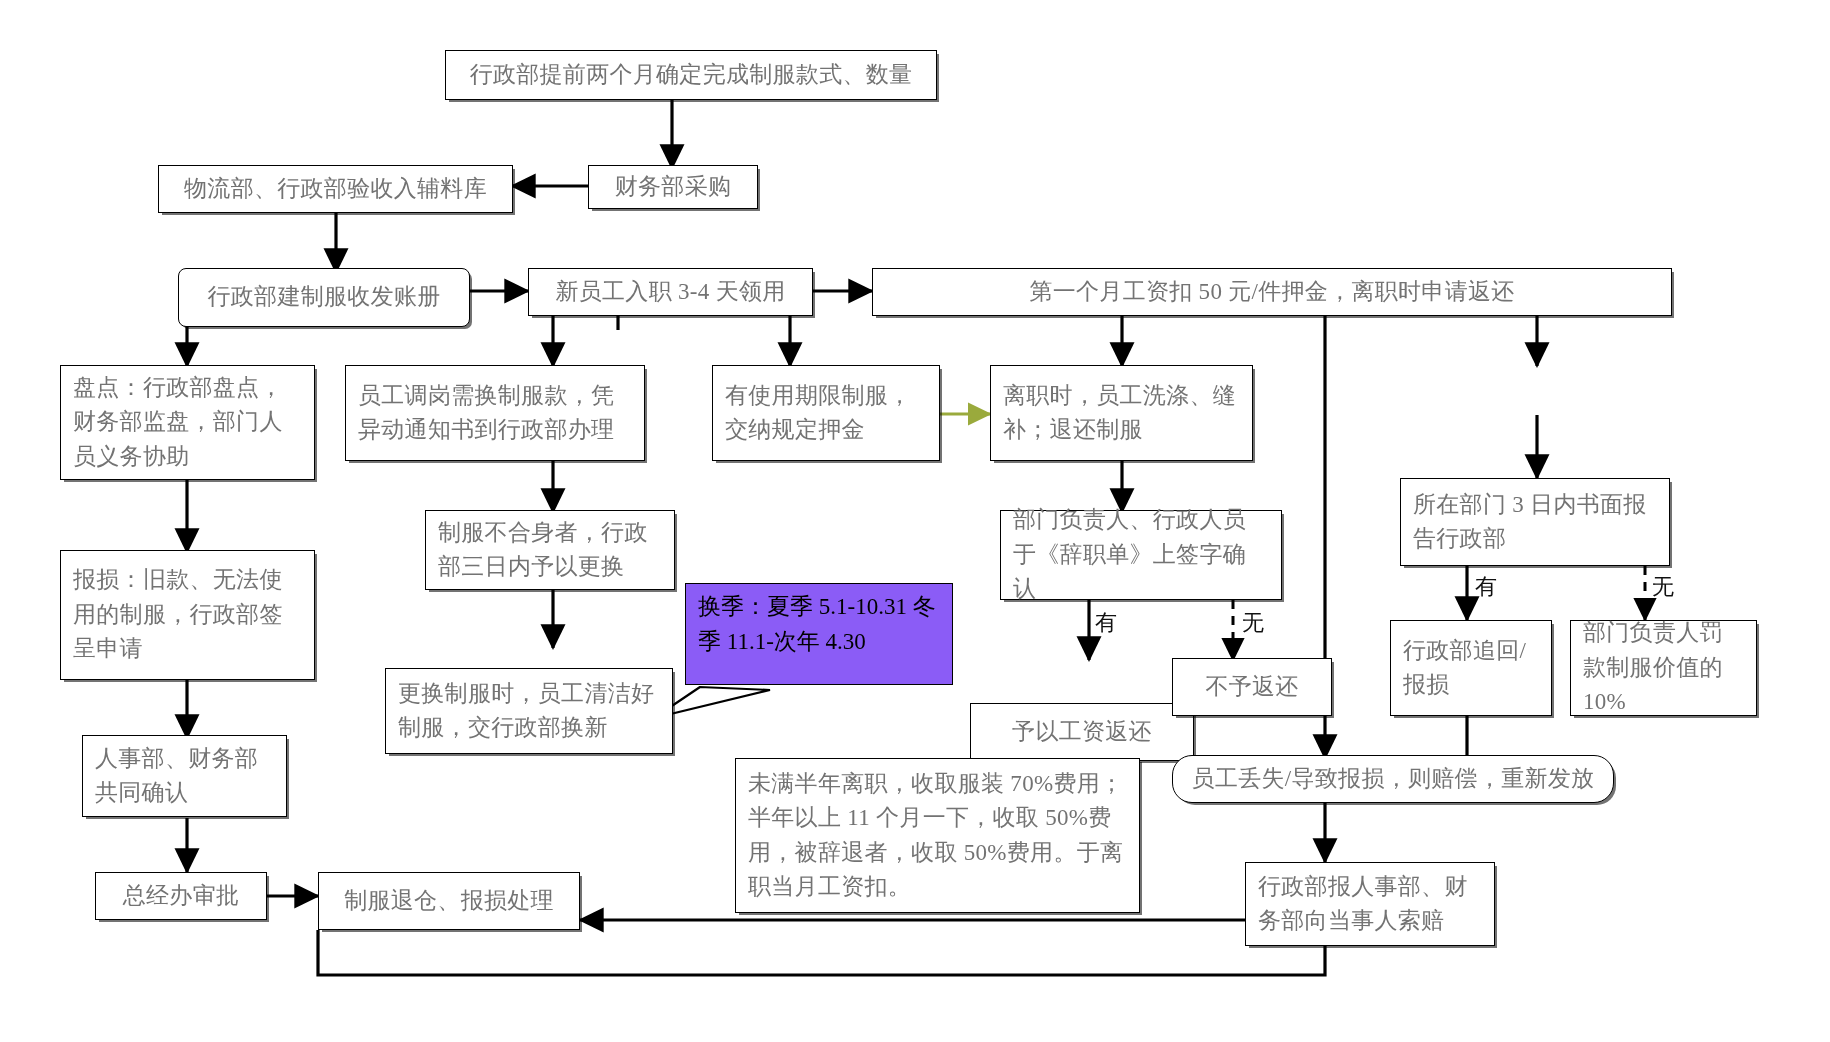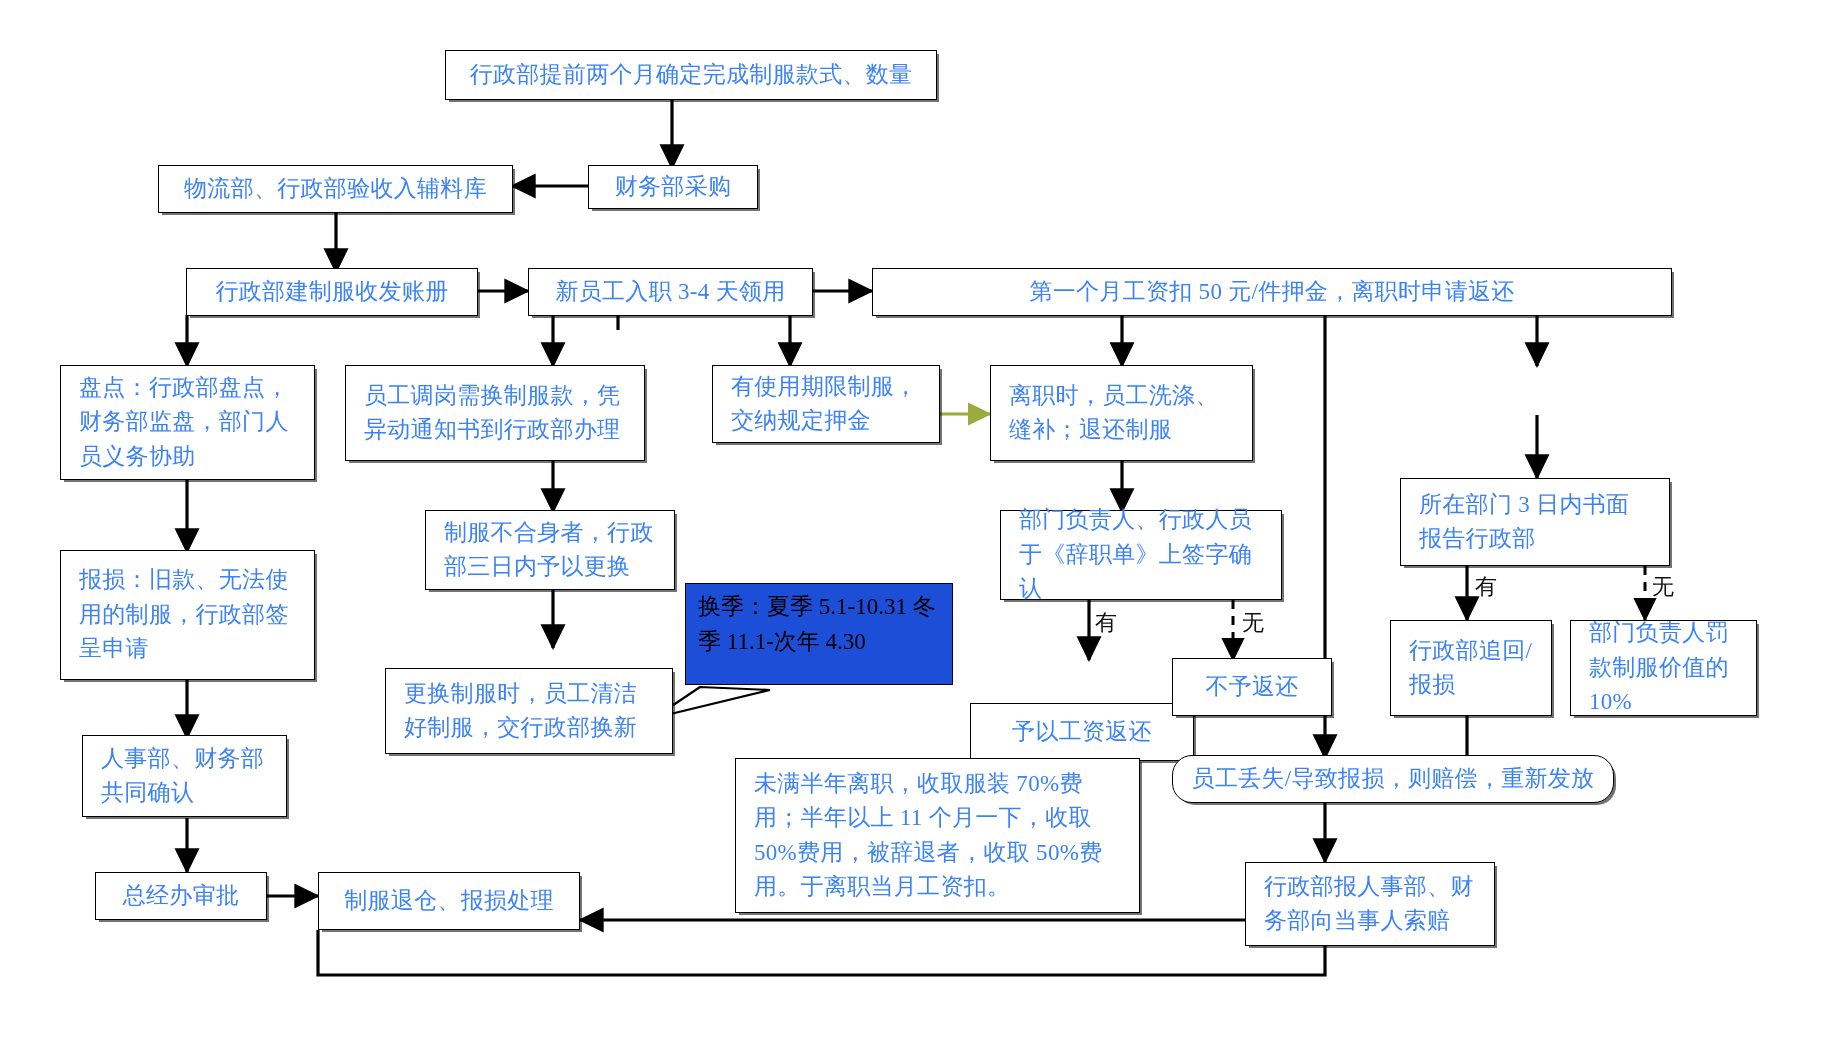--- a/index.html
+++ b/index.html
@@ -8,41 +8,41 @@
   #wires{position:absolute;left:0;top:0;width:1830px;height:1042px;}
   .box{
     position:absolute;
     box-sizing:border-box;
     border:1.6px solid #000;
     background:#ffffff;
     display:flex;
     align-items:center;
     font-size:23px;
     line-height:1.5;
-    color:#3b82f6;
+    color:#737373;
     letter-spacing:0.3px;
-    padding:4px 18px;
+    padding:4px 12px;
     z-index:3;
   }
   .box.center{justify-content:center;text-align:center;}
   .box.left{justify-content:flex-start;text-align:left;}
   .box.shadow{box-shadow:3px 3px 0 -1px rgba(0,0,0,0.55);}
   .lbl{
     position:absolute;
     font-size:22px;
     color:#111;
     z-index:4;
     background:transparent;
     white-space:nowrap;
   }
   .callout{
     position:absolute;
     box-sizing:border-box;
     border:1.6px solid #000;
-    background:#1d4ed8;
+    background:#8b5cf6;
     font-size:23px;
     line-height:1.5;
     padding:6px 12px;
     z-index:3;
   }
 </style>
 </head>
 <body>
 
 <div id="canvas">
@@ -127,31 +127,31 @@
       <path d="M700,687 L654,718 L770,690 z"></path>
     </g>
   </svg>
 
   <div class="box center shadow" style="left:445px;top:50px;width:492px;height:50px;">行政部提前两个月确定完成制服款式、数量</div>
 
   <div class="box center shadow" style="left:588px;top:165px;width:170px;height:44px;">财务部采购</div>
 
   <div class="box center shadow" style="left:158px;top:165px;width:355px;height:48px;">物流部、行政部验收入辅料库</div>
 
-  <div class="box center shadow" style="left:186px;top:268px;width:292px;height:48px;">行政部建制服收发账册</div>
+  <div class="box center shadow" style="left:178px;top:268px;width:292px;height:59px;border-radius:8px;">行政部建制服收发账册</div>
 
   <div class="box center shadow" style="left:528px;top:268px;width:285px;height:48px;">新员工入职 3-4 天领用</div>
 
   <div class="box center shadow" style="left:872px;top:268px;width:800px;height:48px;">第一个月工资扣 50 元/件押金，离职时申请返还</div>
 
   <div class="box left shadow" style="left:60px;top:365px;width:255px;height:115px;">盘点：行政部盘点，财务部监盘，部门人员义务协助</div>
 
   <div class="box left shadow" style="left:345px;top:365px;width:300px;height:96px;">员工调岗需换制服款，凭异动通知书到行政部办理</div>
 
-  <div class="box left shadow" style="left:712px;top:365px;width:228px;height:78px;">有使用期限制服，交纳规定押金</div>
+  <div class="box left shadow" style="left:712px;top:365px;width:228px;height:96px;">有使用期限制服，交纳规定押金</div>
 
   <div class="box left shadow" style="left:990px;top:365px;width:263px;height:96px;">离职时，员工洗涤、缝补；退还制服</div>
 
 
   <div class="box left shadow" style="left:425px;top:510px;width:250px;height:80px;">制服不合身者，行政部三日内予以更换</div>
 
   <div class="box left shadow" style="left:60px;top:550px;width:255px;height:130px;">报损：旧款、无法使用的制服，行政部签呈申请</div>
 
   <div class="box left shadow" style="left:1000px;top:510px;width:282px;height:90px;">部门负责人、行政人员于《辞职单》上签字确认</div>
 

